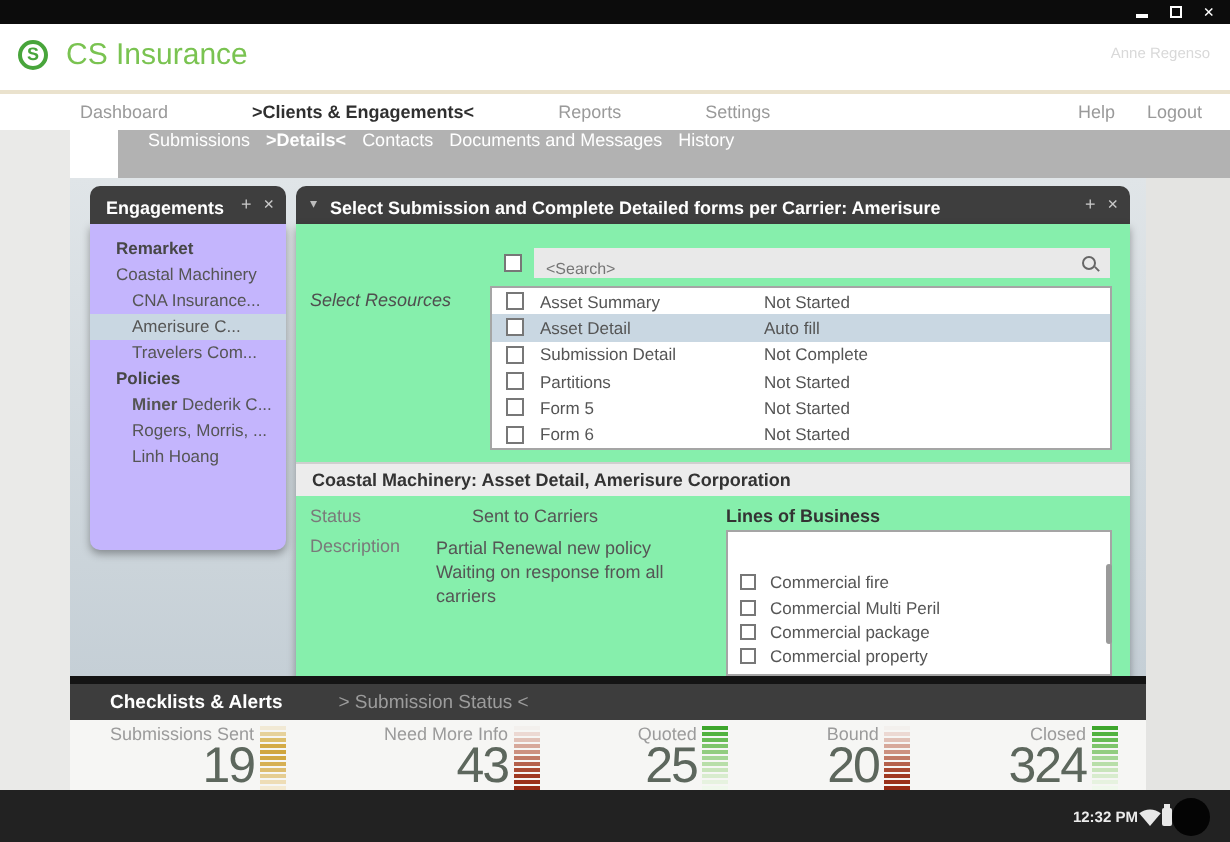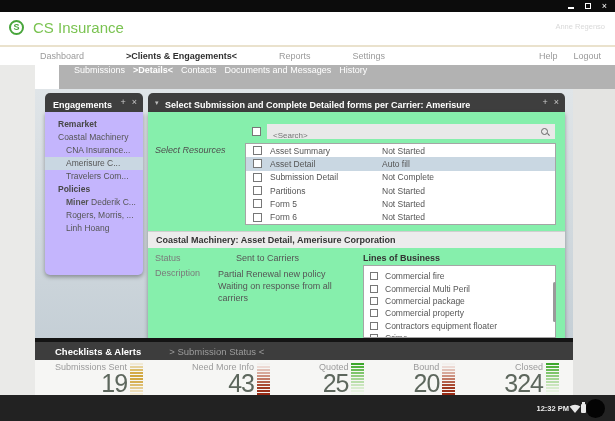--- a/index.html
+++ b/index.html
@@ -82,21 +82,21 @@
   .detail-subheader{position:absolute;left:0;top:119px;width:100%;height:17px;background:#ececec;
                     border-top:1px solid #cfcfcf;line-height:17px;font-size:9px;font-weight:bold;color:#333;
                     padding-left:8px;box-sizing:border-box;}
   .status-label{position:absolute;left:7px;top:141px;font-size:9px;color:#7a7a7a;}
   .status-value{position:absolute;left:88px;top:141px;font-size:9px;color:#555;}
   .lob-label{position:absolute;left:215px;top:141px;font-size:9px;font-weight:bold;color:#333;}
   .desc-label{position:absolute;left:7px;top:156px;font-size:9px;color:#7a7a7a;}
   .desc-value{position:absolute;left:70px;top:156px;font-size:9px;color:#555;line-height:12px;}
   .desc-value span{display:block;}
   .lob-list{position:absolute;left:215px;top:153px;width:193px;height:73px;border:1px solid #a5a5a5;
-            background:#fff;box-sizing:border-box;overflow:hidden;padding-top:4px;}
+            background:#fff;box-sizing:border-box;overflow:hidden;padding-top:19px;}
   .lob-row{display:flex;align-items:center;height:12.4px;}
   .lob-row .checkbox{margin-left:6px;width:6px;height:6px;}
   .lob-name{font-size:8.5px;color:#555;margin-left:7px;white-space:nowrap;}
   .lob-thumb{position:absolute;right:2px;top:16px;width:3px;height:40px;background:#9a9a9a;border-radius:2px;}
 
   
   .checklists{position:absolute;left:35px;top:338px;width:538px;}
   .cl-shadow{height:4px;background:#141414;}
   .cl-bar{height:18px;background:#3d3d3d;display:flex;align-items:center;}
   .cl-title{color:#fff;font-weight:bold;font-size:9.5px;margin-left:20px;white-space:nowrap;}

